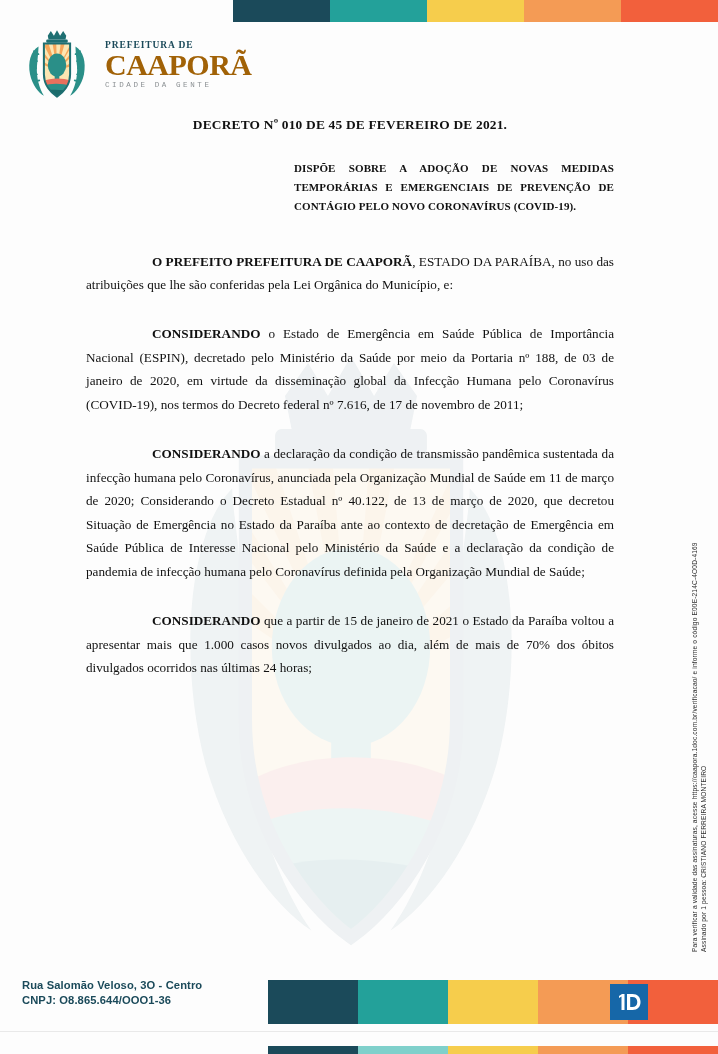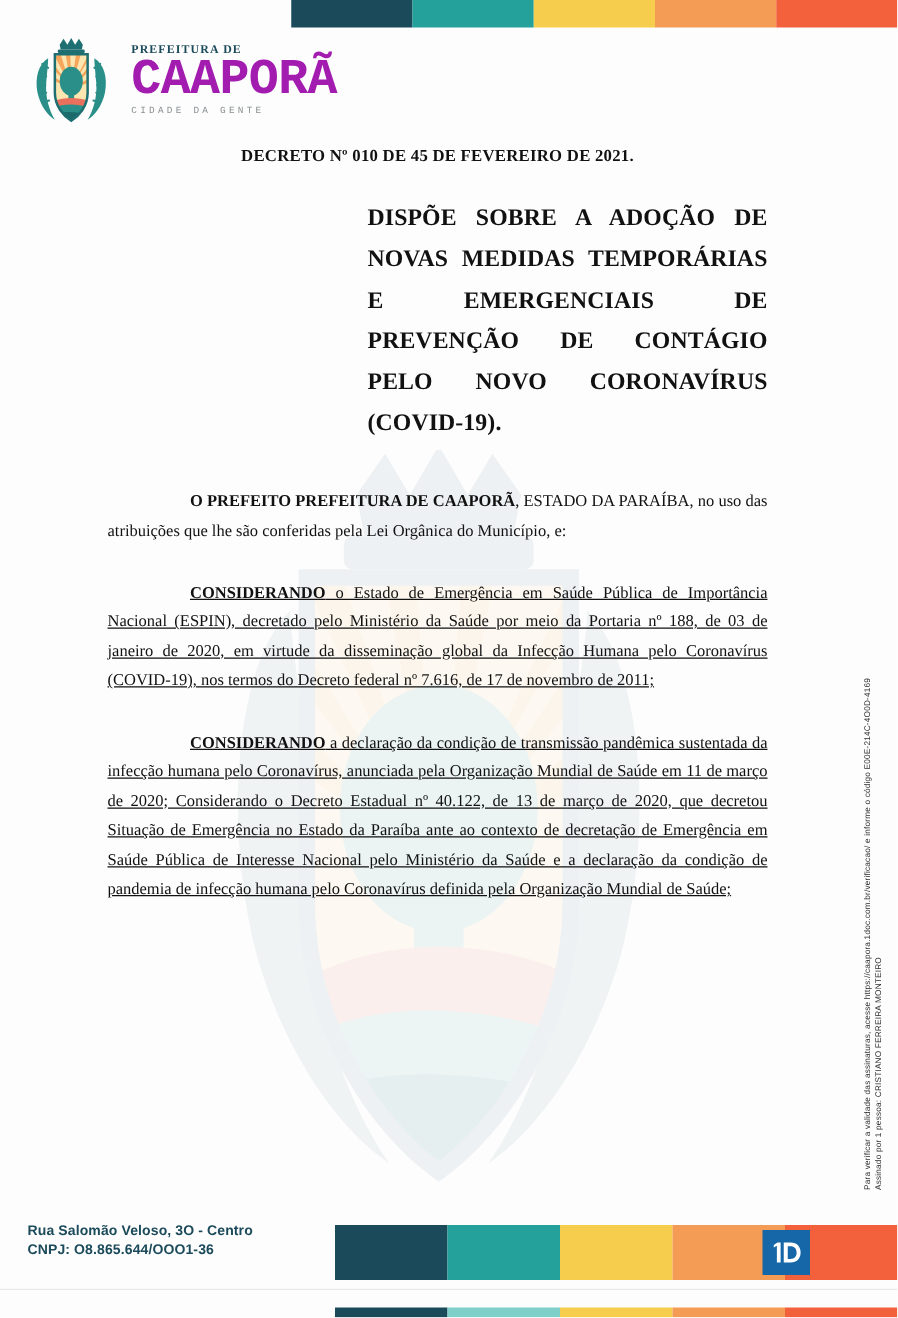--- a/index.html
+++ b/index.html
@@ -31,23 +31,23 @@
     display:flex;align-items:center;gap:9px;
   }
   .crest{width:78px;height:74px;display:block;}
   .wordmark{display:flex;flex-direction:column;justify-content:center;line-height:1;}
   .wm-top{
     font-family:Liberation Serif, serif;
     font-weight:bold;font-size:9.5px;letter-spacing:.9px;
     color:#1b4a5a;margin-bottom:1px;
   }
   .wm-main{
-    font-family:Liberation Mono, monospace;
-    font-weight:bold;font-size:40px;letter-spacing:-.5px;
-    color:#a21caf;line-height:.92;
+    font-family:Liberation Serif, serif;
+    font-weight:bold;font-size:30px;letter-spacing:-.5px;
+    color:#a16207;line-height:.92;
   }
   .wm-sub{
     font-family:Liberation Mono, monospace;
     font-size:7.5px;letter-spacing:2.6px;
     color:#8a8f92;margin-top:3px;
   }
 
   
   .watermark{
     position:absolute;
@@ -71,37 +71,36 @@
     text-align:center;
     letter-spacing:.2px;
     margin:0 0 28px 0;
     font-size:13.4px;
   }
   .ementa{
     width:320px;
     margin:0 0 34px auto;
     text-align:justify;
     font-weight:bold;
-    font-size:19px;
+    font-size:11px;
     line-height:1.72;
     letter-spacing:.1px;
   }
   .preamble{
     text-align:justify;
     line-height:1.75;
     margin:0 0 26px 0;
     text-indent:66px;
   }
   .preamble .b{font-weight:bold;}
   p.cons{
     text-align:justify;
     line-height:1.78;
     margin:0 0 26px 0;
     text-indent:66px;
-    text-decoration:underline;
   }
   p.cons .b{font-weight:bold;}
   p.cons:last-child{margin-bottom:0;}
 
   
   .vstrip{
     position:absolute;
     right:6px;top:0;
     height:1054px;width:34px;
     pointer-events:none;
@@ -257,20 +256,23 @@
 
     <p class="cons">
       <span class="b">CONSIDERANDO</span><span> o Estado de Emergência em Saúde Pública de Importância Nacional (ESPIN), decretado pelo Ministério da Saúde por meio da Portaria nº 188, de 03 de janeiro de 2020, em virtude da disseminação global da Infecção Humana pelo Coronavírus (COVID-19), nos termos do Decreto federal nº 7.616, de 17 de novembro de 2011;</span>
     </p>
 
     <p class="cons">
       <span class="b">CONSIDERANDO</span><span> a declaração da condição de transmissão pandêmica sustentada da infecção humana pelo Coronavírus, anunciada pela Organização Mundial de Saúde em 11 de março de 2020; Considerando o Decreto Estadual nº 40.122, de 13 de março de 2020, que decretou Situação de Emergência no Estado da Paraíba ante ao contexto de decretação de Emergência em Saúde Pública de Interesse Nacional pelo Ministério da Saúde e a declaração da condição de pandemia de infecção humana pelo Coronavírus definida pela Organização Mundial de Saúde;</span>
     </p>
 
 
+    <p class="cons">
+      <span class="b">CONSIDERANDO</span><span> que a partir de 15 de janeiro de 2021 o Estado da Paraíba voltou a apresentar mais que 1.000 casos novos divulgados ao dia, além de mais de 70% dos óbitos divulgados ocorridos nas últimas 24 horas;</span>
+    </p>
 
   </div>
 
   <div class="vstrip">
     <div class="vtext line1">Assinado por 1 pessoa: CRISTIANO FERREIRA MONTEIRO</div>
     <div class="vtext line2">Para verificar a validade das assinaturas, acesse https://caapora.1doc.com.br/verificacao/ e informe o código E00E-214C-4O0D-4169</div>
   </div>
 
   <div class="footer">
     <div class="hairline"></div>

